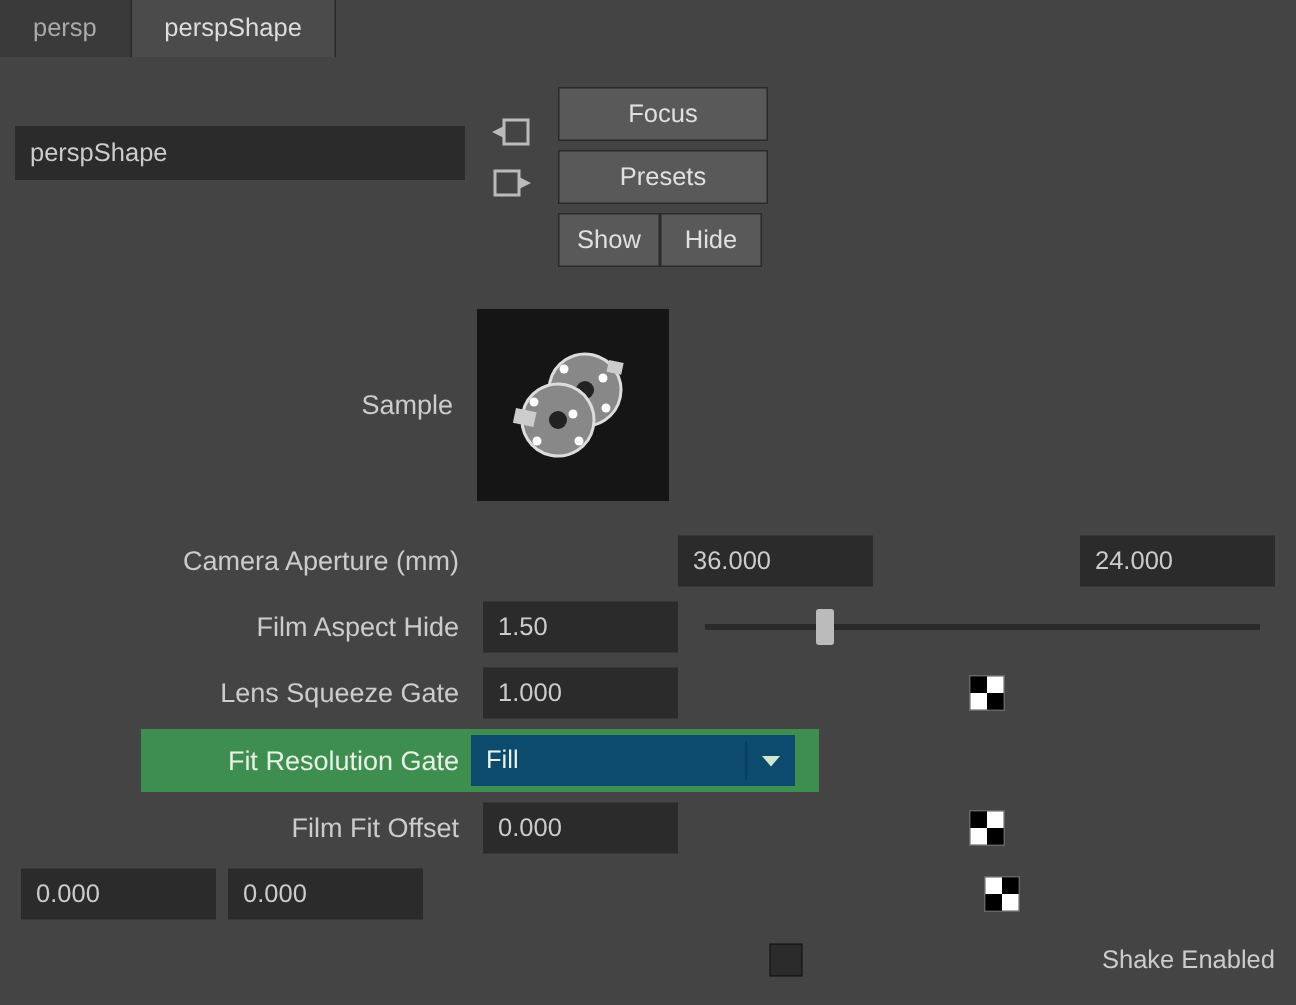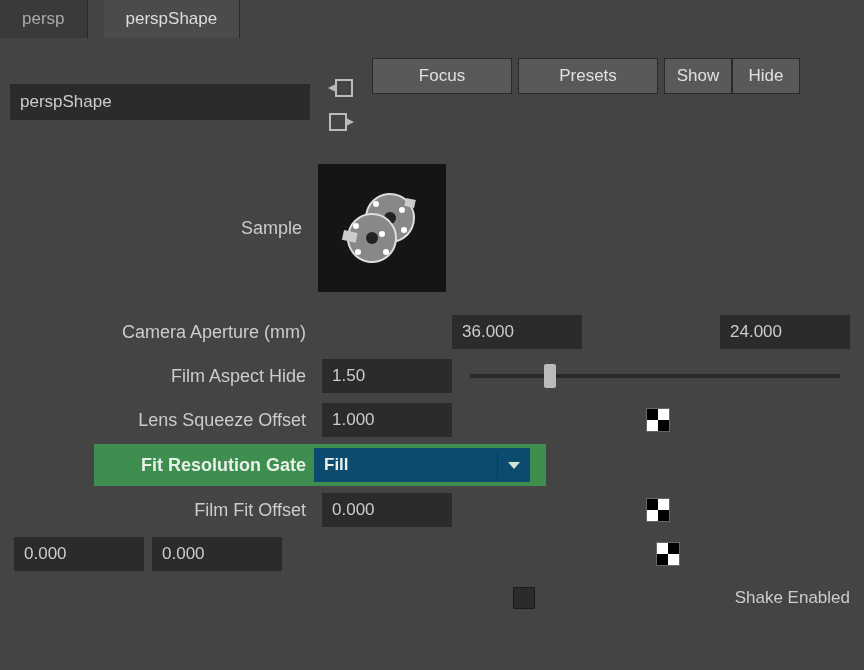--- a/index.html
+++ b/index.html
@@ -1,28 +1,28 @@
 <!DOCTYPE html>
 <html><head>
 <meta charset="utf-8">
 <style>
   * { box-sizing: border-box; margin: 0; padding: 0; font-family: Arial, Helvetica, sans-serif; }
   body { background: #444444; color: #ccc; width: 864px; height: 670px; overflow: hidden; font-size: 17px; }
 
-  .tabs { display: flex; background: #444444; gap: 16px; }
+  .tabs { display: flex; background: #444444; }
   .tab { padding: 9px 22px; color: #aaa; background: #3a3a3a; border-right: 1px solid #2a2a2a; font-size: 17px; }
   .tab.active { background: #4b4b4b; color: #ddd; }
 
   .panel { padding: 20px 10px 0 10px; }
 
   .top-row { display: flex; align-items: flex-start; gap: 8px; margin-bottom: 28px; }
   .top-label-col { width: 300px; text-align: right; padding-right: 8px; color: #ccc; padding-top: 32px; font-size: 18px; }
   .top-input-col { flex: 0 0 300px; padding-top: 26px; }
   .top-icons-col { padding-top: 18px; display: flex; flex-direction: column; gap: 8px; width: 46px; align-items: center; }
-  .top-buttons-col { display: flex; gap: 6px; align-items: flex-start; }
+  .top-buttons-col { display: flex; flex-direction: column; gap: 6px; align-items: flex-start; }
 
   .text-input { background: #2b2b2b; border: none; color: #ccc; padding: 7px 10px; font-size: 17px; width: 100%; height: 36px; }
 
   .btn { background: #595959; border: 1px solid #2a2a2a; color: #e0e0e0; padding: 7px 0; font-size: 17px; text-align: center; cursor: pointer; }
   .btn-focus, .btn-presets { width: 140px; }
   .btn-row { display: flex; gap: 0; }
   .btn-show, .btn-hide { width: 68px; }
 
   .nav-icon { width: 26px; height: 26px; display: block; }
 
@@ -31,21 +31,21 @@
   .num-input { background: #2b2b2b; border: none; color: #ccc; padding: 14px 10px; font-size: 17px; width: 130px; height: 34px; }
 
   .slider-wrap { flex: 1; display: flex; align-items: center; padding: 0 10px; }
   .slider-track { height: 4px; background: #2a2a2a; width: 100%; position: relative; }
   .slider-thumb { position: absolute; top: -10px; left: 20%; width: 12px; height: 24px; background: #bbb; border-radius: 2px; }
 
   .checker { width: 24px; height: 24px; display: inline-block; margin-left: auto; margin-right: 180px; }
   .checker-grid { display: grid; grid-template-columns: 1fr 1fr; grid-template-rows: 1fr 1fr; width: 100%; height: 100%; border: 1px solid #666; }
   .cq { } .cb { background: #000; } .cw { background: #fff; }
 
-  .highlight-row { background: #3e8f4f; display: flex; align-items: center; height: 42px; margin: 2px 0; padding: 0 4px; font-weight: bold; }
+  .highlight-row { background: #3e8f4f; display: flex; align-items: center; height: 42px; margin: 2px 0; padding: 0 4px; }
   .highlight-row .attr-label { color: #e8f0e8; }
   .dropdown { background: #0c4a6e; display: flex; align-items: center; width: 216px; height: 34px; padding: 0 10px; color: #e8f0e8; position: relative; justify-content: space-between; }
   .dropdown .dd-arrow { width: 0; height: 0; border-left: 6px solid transparent; border-right: 6px solid transparent; border-top: 7px solid #cfe6cf; }
   .dd-divider { width: 1px; height: 26px; background: rgba(0,0,0,0.2); margin: 0 10px; }
 
   .checkbox { width: 22px; height: 22px; background: #2b2b2b; border: 1px solid #1a1a1a; }
 
   .sample-row { display: flex; align-items: center; gap: 8px; margin-bottom: 18px; }
   .swatch { width: 128px; height: 128px; background: #151515; display: flex; align-items: center; justify-content: center; }
 
@@ -118,21 +118,21 @@
     <div class="attr-label">Film Aspect Hide</div>
     <input class="num-input" value="1.50" style="">
     <div class="slider-wrap">
       <div class="slider-track">
           <div class="slider-thumb"></div>
         </div>
     </div>
   </div>
 
   <div class="attr-row">
-    <div class="attr-label">Lens Squeeze Offset</div>
+    <div class="attr-label">Lens Squeeze Gate</div>
     <input class="num-input" value="1.000" style="">
     <span class="checker">
       <span class="checker-grid">
           <span class="cq cb"></span>
           <span class="cq cw"></span>
           <span class="cq cw"></span>
           <span class="cq cb"></span>
         </span>
     </span>
   </div>

